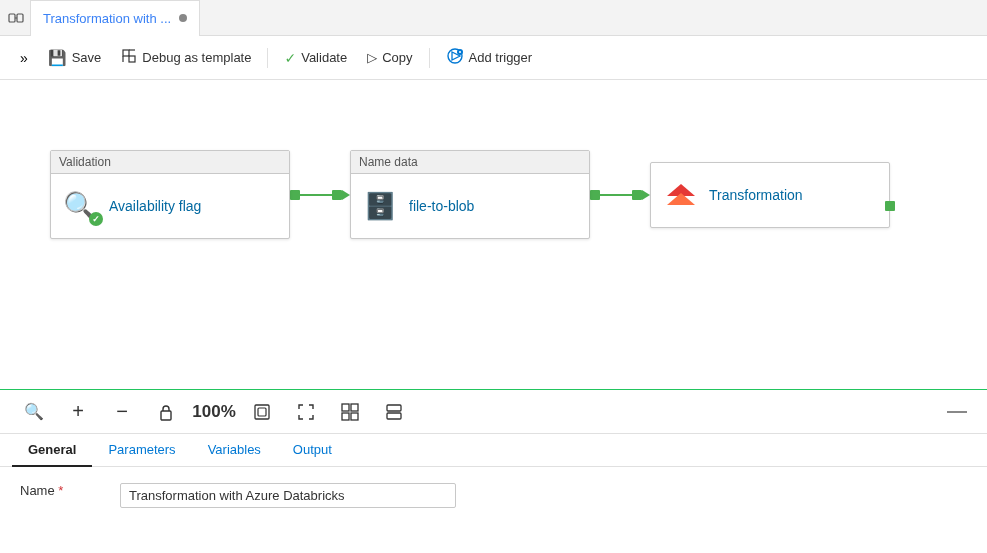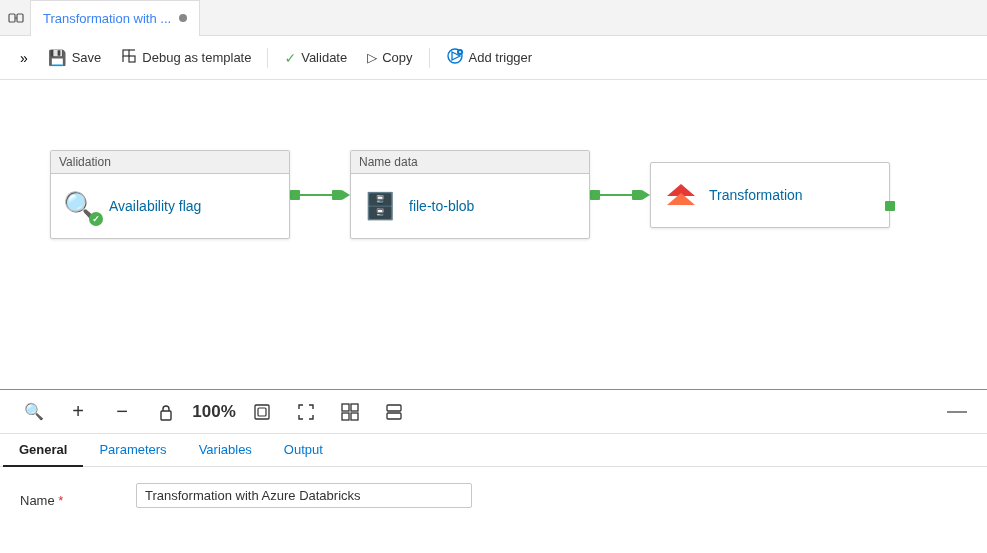--- a/index.html
+++ b/index.html
@@ -162,42 +162,42 @@
       width: 28px; height: 28px;
     }
 
     
     .properties-panel {
       background: #fff;
     }
     .tab-strip {
       display: flex;
       border-bottom: 1px solid #e0e0e0;
-      padding: 0 3px;
+      padding: 0 12px;
     }
     .prop-tab {
       padding: 8px 16px;
       font-size: 13px;
       cursor: pointer;
       color: #0078d4;
       border-bottom: 2px solid transparent;
       margin-bottom: -1px;
     }
     .prop-tab.active {
       color: #222;
       border-bottom: 2px solid #222;
       font-weight: 600;
     }
     .prop-content {
       padding: 16px 20px;
     }
     .form-row {
       display: flex;
-      align-items: flex-end;
-      gap: 36px;
+      align-items: flex-start;
+      gap: 20px;
     }
     .form-label {
       font-size: 13px;
       color: #333;
       width: 80px;
       flex-shrink: 0;
     }
     .required-star {
       color: #d13438;
     }

